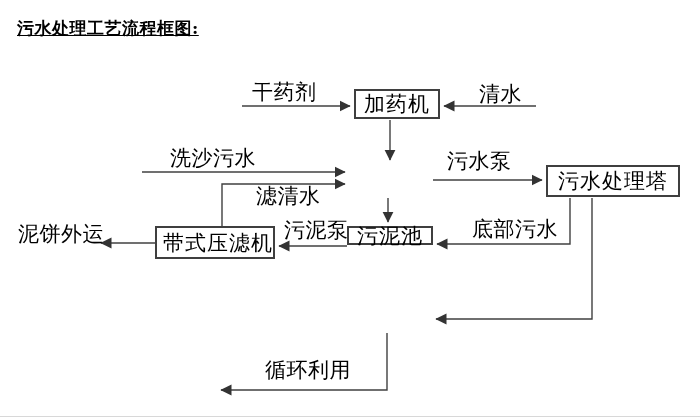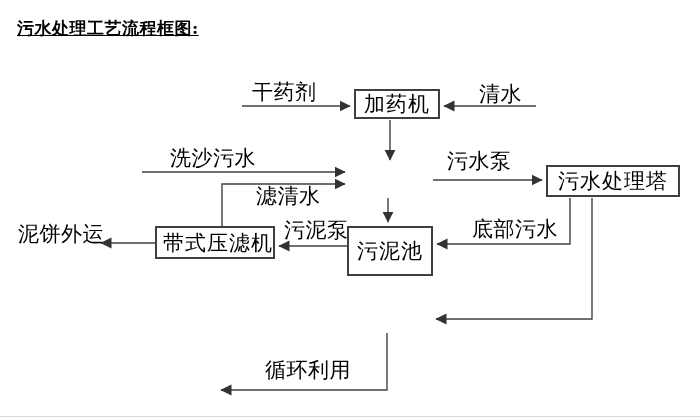--- a/index.html
+++ b/index.html
@@ -18,21 +18,21 @@
     font-size:21px;letter-spacing:1px;white-space:nowrap;
   }
   .edge-label{
     position:absolute;font-size:21px;letter-spacing:0.5px;white-space:nowrap;line-height:17px;font-family:Liberation Mono, monospace;
   }
   .bottom-hairline{position:absolute;left:0;top:416px;width:700px;height:1px;background:#d8d8d8;}
   
   #n-dosing   {left:354px;top:89px; width:86px; height:30px;}
   #n-sewage   {left:349px;top:164px;width:86px; height:33px;}
   #n-tower    {left:546px;top:165px;width:134px;height:32px;}
-  #n-sludge   {left:347px;top:226px;width:86px; height:50px;}
+  #n-sludge   {left:347px;top:226px;width:86px; height:19px;}
   #n-press    {left:155px;top:226px;width:120px;height:33px;justify-content:flex-end;}
   #n-clean    {left:338px;top:299px;width:94px; height:33px;}
   
   #l-dry      {left:252px;top:85px;}
   #l-cw       {left:479px;top:87px;}
   #l-sand     {left:170px;top:151px;}
   #l-filtered {left:256px;top:189px;}
   #l-spump    {left:447px;top:154px;}
   #l-bottom   {left:472px;top:222px;}
   #l-slpump   {left:284px;top:223px;}

